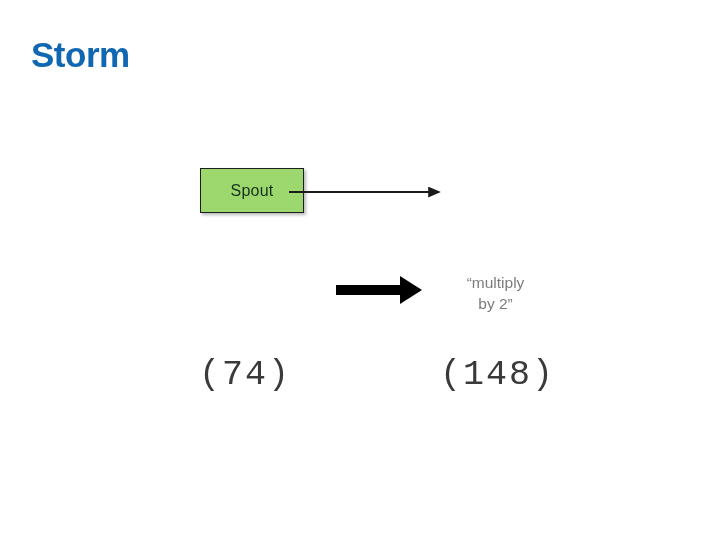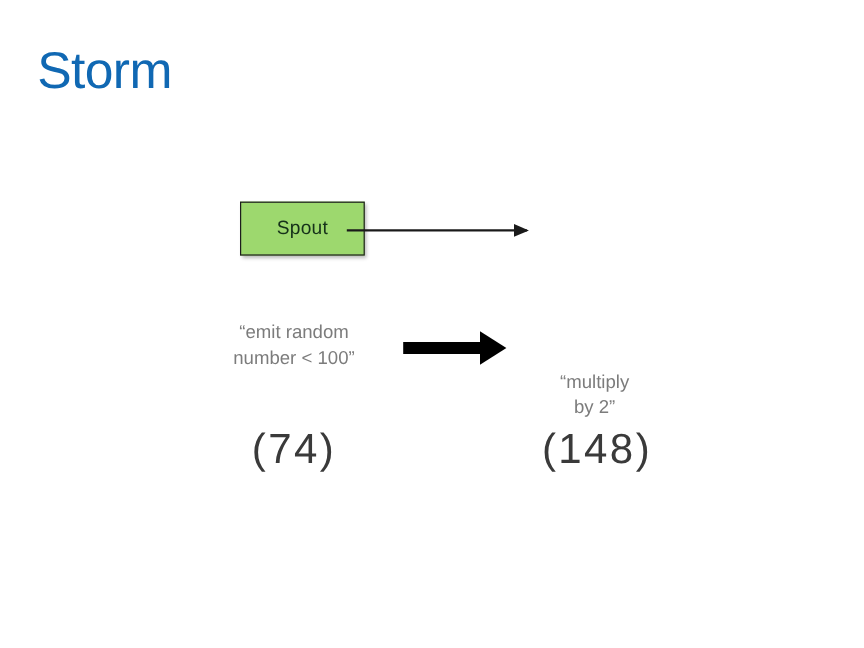--- a/index.html
+++ b/index.html
@@ -15,22 +15,22 @@
     overflow: hidden;
     font-family: "Liberation Sans", sans-serif;
   }
 
   
   #slide-title {
     position: absolute;
     left: 31px;
     top: 36px;
     font-family: "Liberation Sans", sans-serif;
-    font-size: 43px;
-    font-weight: normal;
+    font-size: 35px;
+    font-weight: bold;
     letter-spacing: -0.5px;
     color: #1068b3;
     line-height: 1.1;
     white-space: nowrap;
   }
 
   
   #diagram {
     position: absolute;
     left: 0;
@@ -105,27 +105,26 @@
   }
   #caption-left {
     left: 160px;
     top: 267px;
     width: 170px;
   }
   #caption-right {
     left: 428px;
     top: 272px;
     width: 135px;
-    margin-top: 36px;
   }
 
   
   .tuple {
     position: absolute;
-    font-family: Liberation Sans, sans-serif;
+    font-family: Liberation Mono, monospace;
     font-size: 35px;
     letter-spacing: 2px;
     color: #3a3a3a;
     text-align: center;
     white-space: nowrap;
   }
   #tuple-left {
     left: 160px;
     top: 355px;
     width: 170px;
@@ -158,22 +157,20 @@
       </defs>
 
       <line x1="289" y1="192" x2="439" y2="192" stroke="#1a1a1a" stroke-width="1.8" marker-end="url(#thin-head)"></line>
 
       <g>
         <rect x="336" y="285" width="70" height="10" fill="#000000"></rect>
         <path d="M400,276 L422,290 L400,304 z" fill="#000000"></path>
       </g>
     </svg>
 
-    <div class="caption" id="caption-left">“emit random
-number &lt; 100”</div>
 
     <div class="caption" id="caption-right">“multiply
 by 2”</div>
 
     <div class="tuple" id="tuple-left">(74)</div>
 
     <div class="tuple" id="tuple-right">(148)</div>
 
   </div>
 </div>

